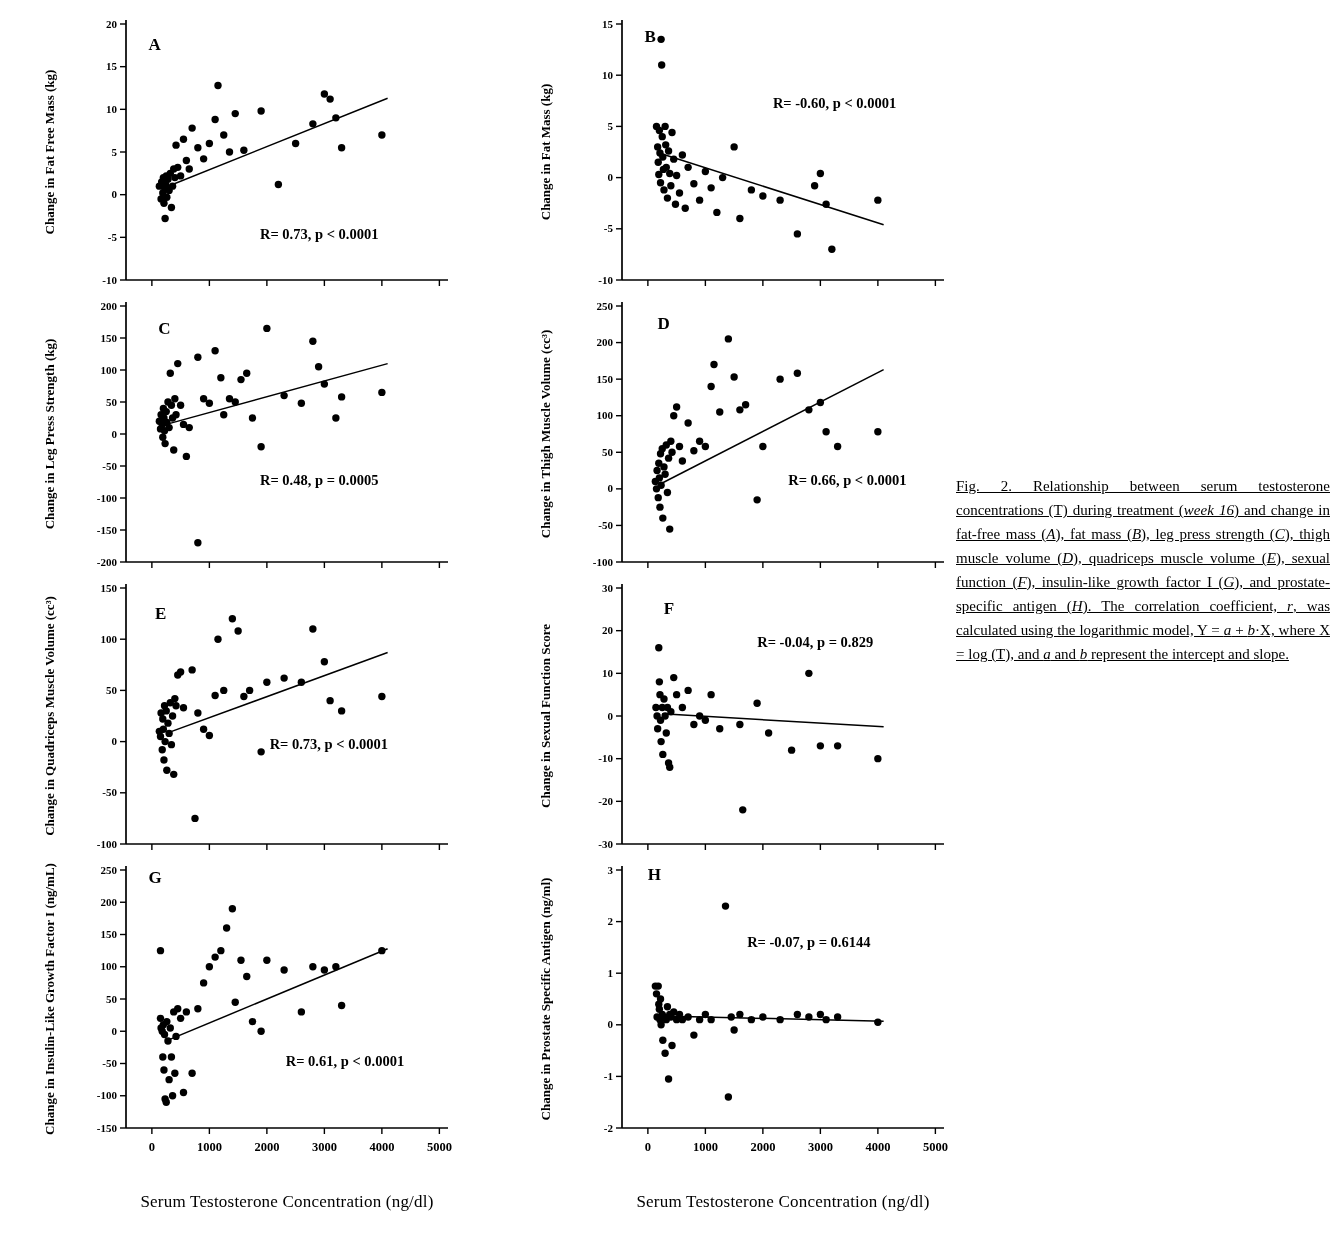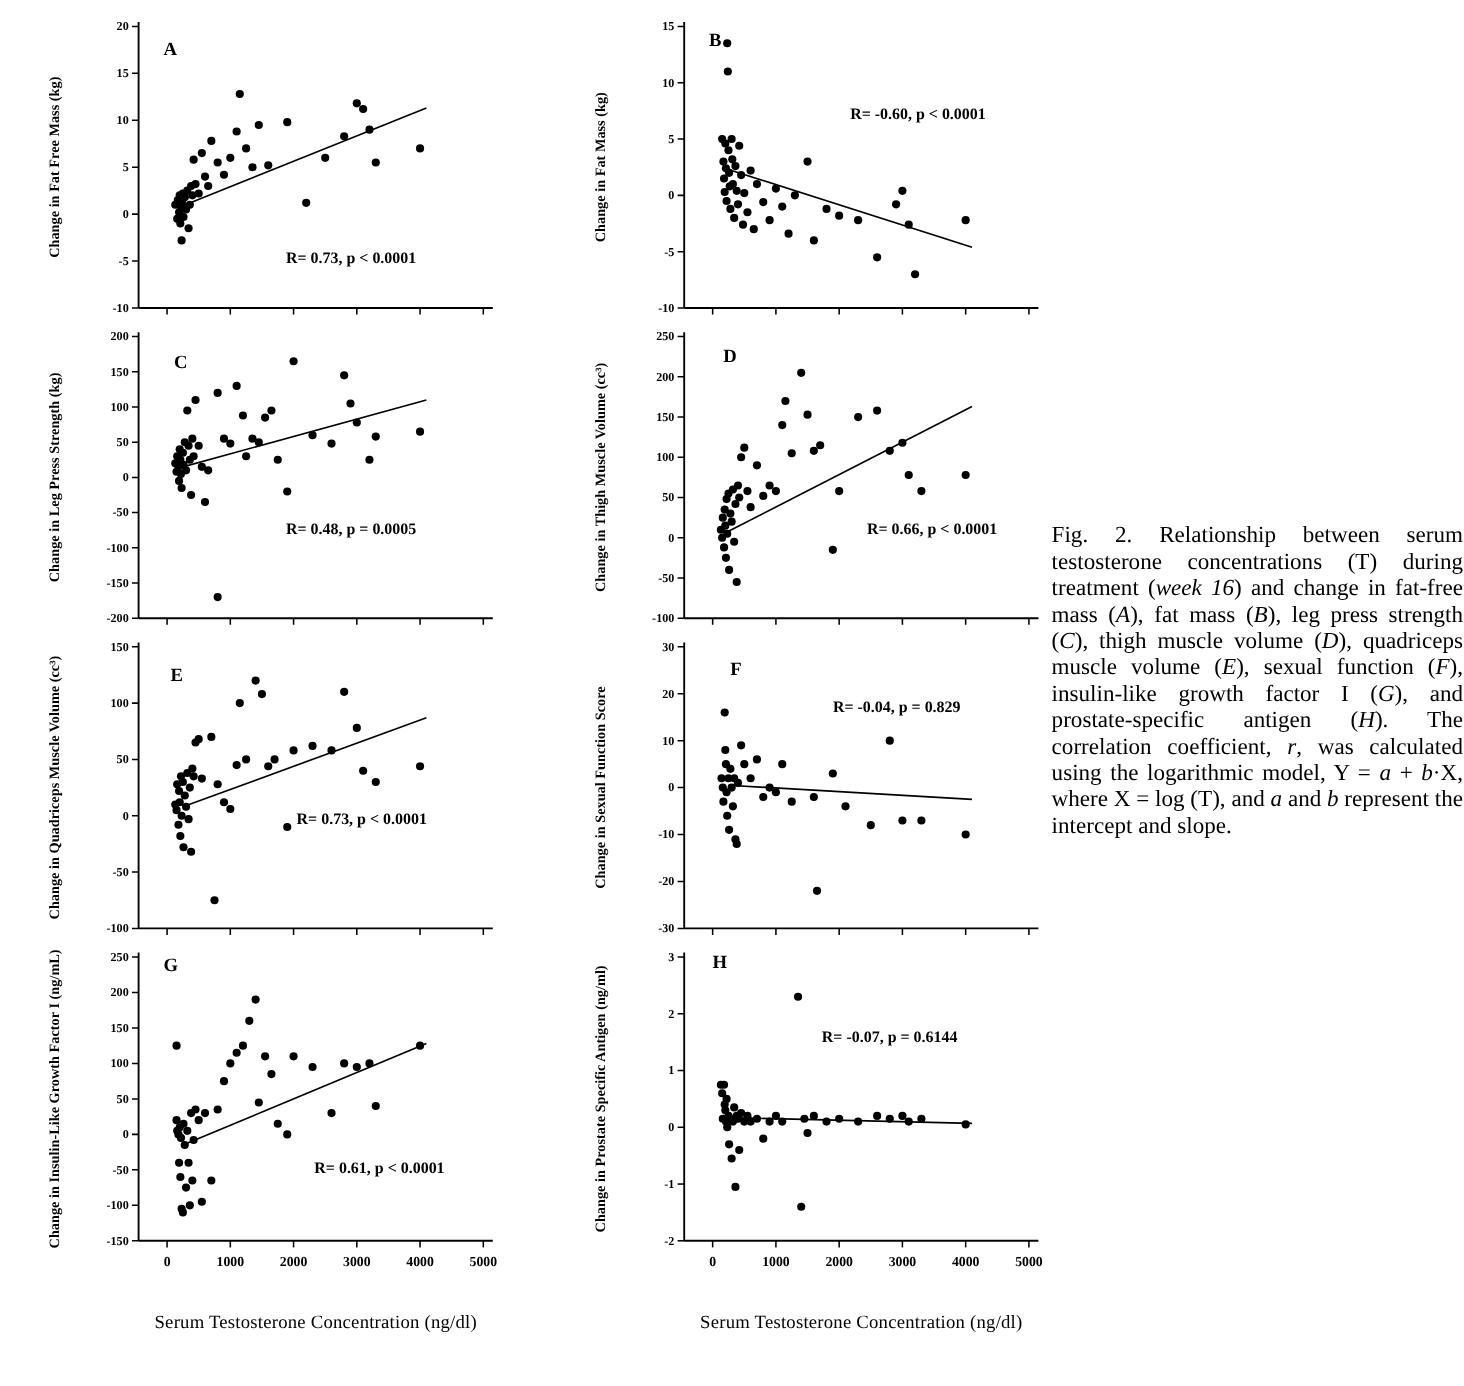--- a/index.html
+++ b/index.html
@@ -25,23 +25,24 @@
     text-align: center;
     font-weight: normal;
     font-size: 17px;
     letter-spacing: 0.2px;
   }
   .caption {
     position: absolute;
     left: 956px;
     top: 474px;
     width: 374px;
-    font-size: 21px;
+    font-size: 15px;
     line-height: 24px;
     text-align: justify;
+    text-decoration: underline;
   }
 </style>
 </head>
 <body>
 
 <div class="page">
 
   <div class="charts-col col-left">
     <div class="panel">
         <svg width="440" height="282" viewBox="0 0 440 282">

